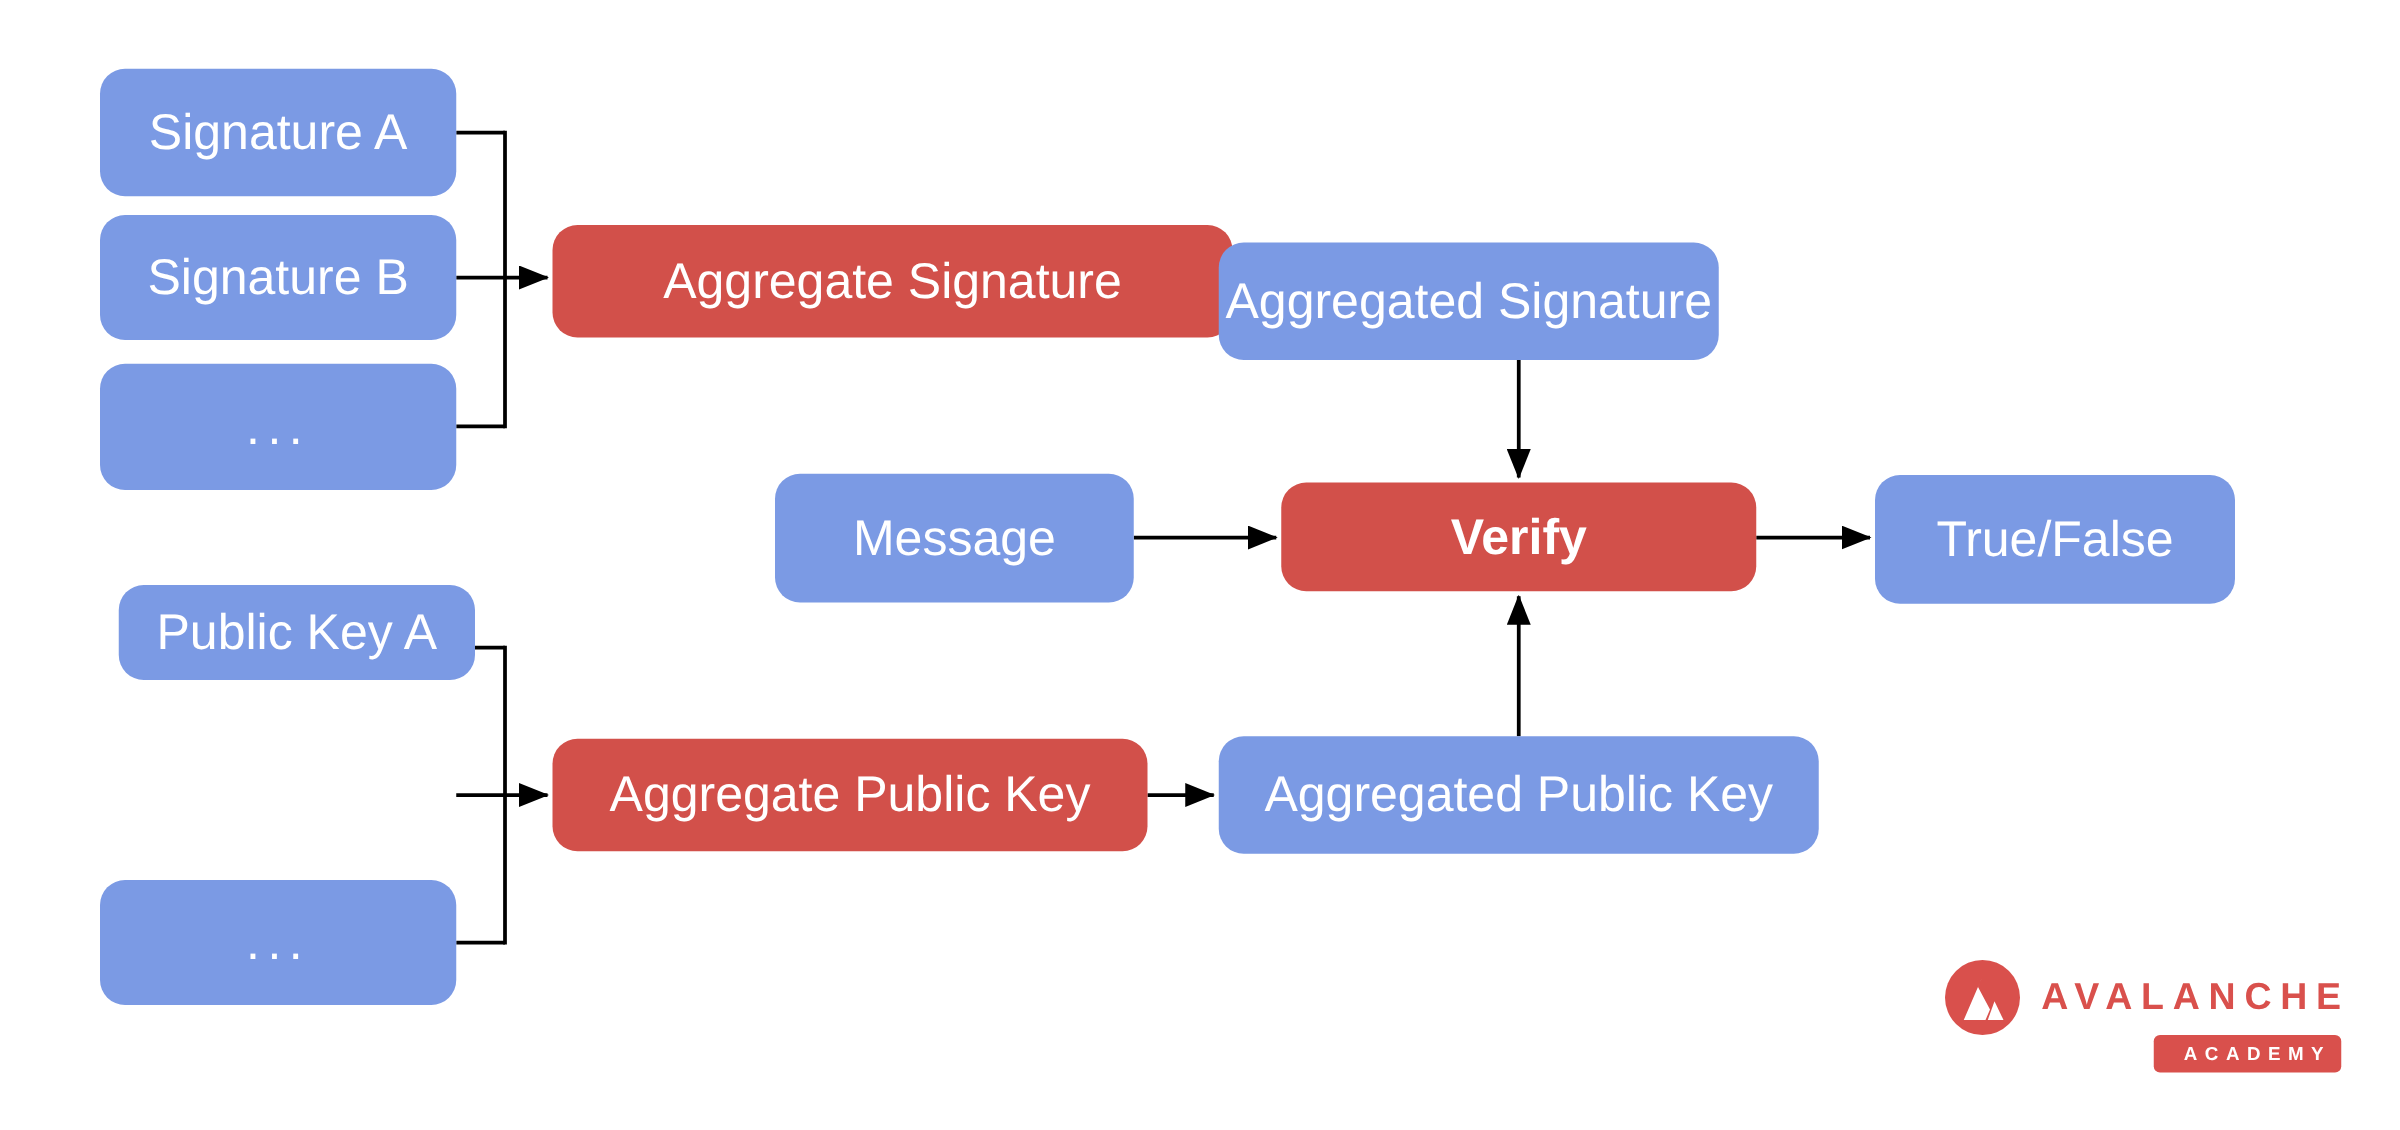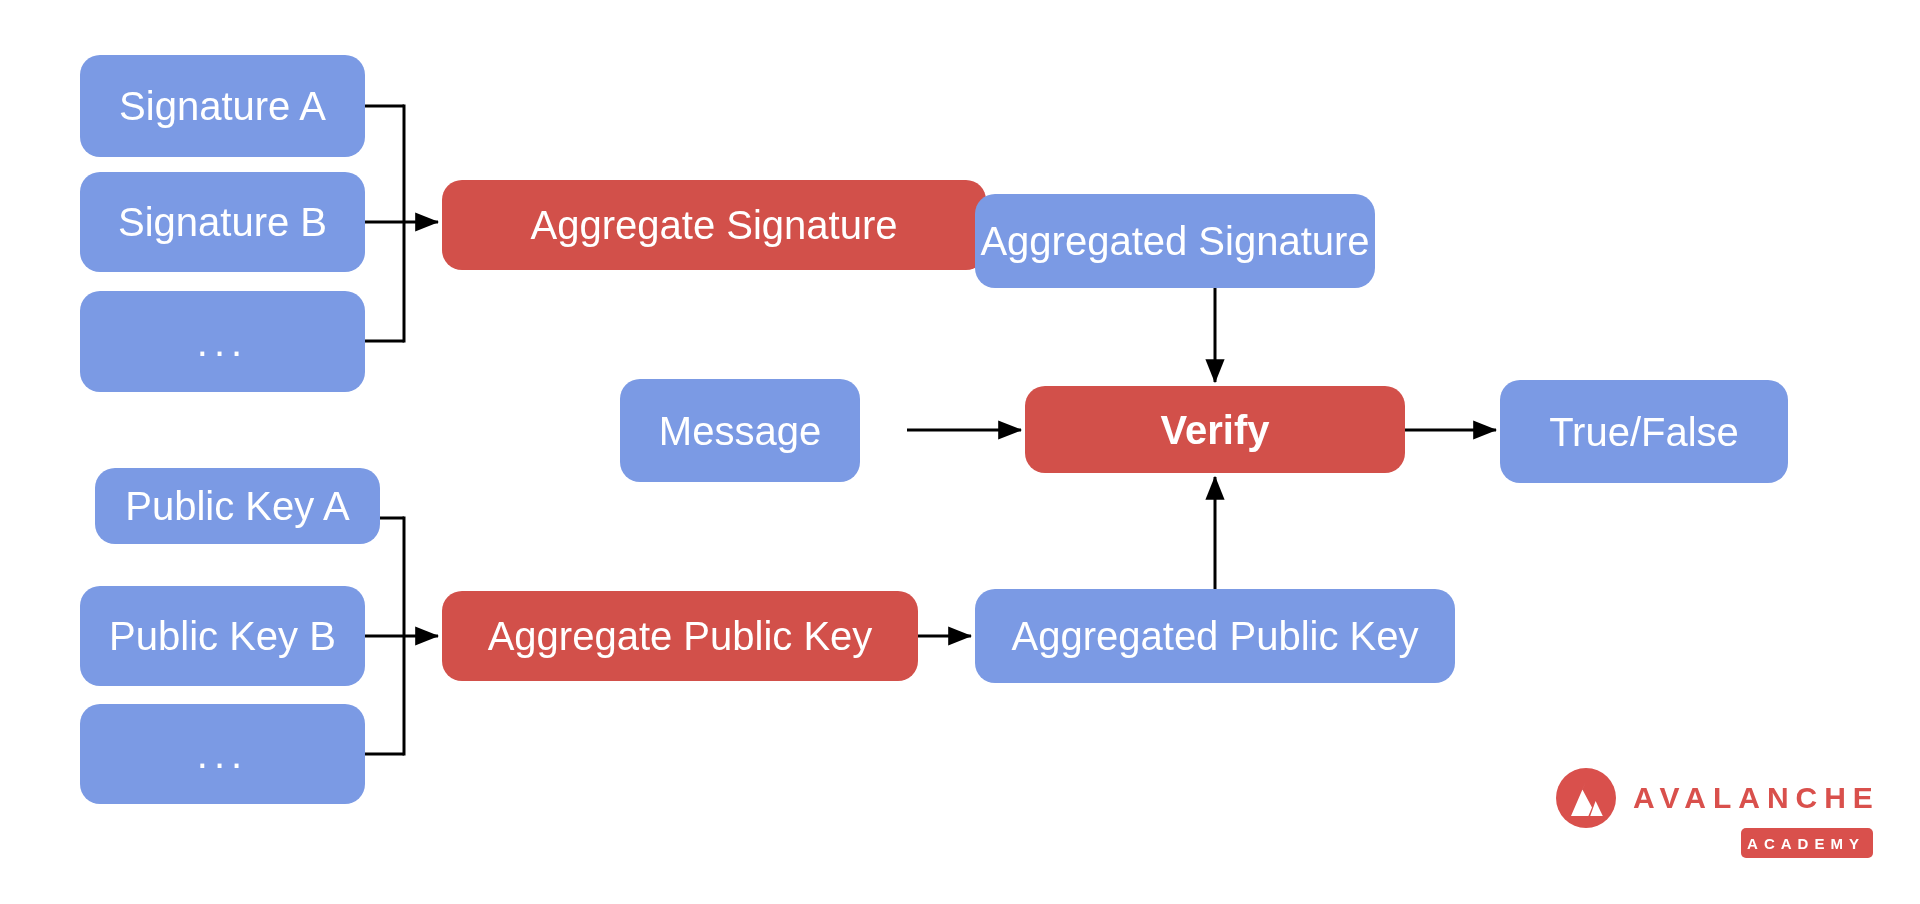--- a/index.html
+++ b/index.html
@@ -65,21 +65,21 @@
     letter-spacing: 7px;
     margin-right: -7px; 
   }
   .logo-badge {
     margin-top: 0px;
     background: var(--logo-red, #d9504c);
     color: var(--badge-text, #ffffff);
     font-size: 15px;
     font-weight: 700;
     letter-spacing: 6px;
-    padding: 7px 8px 6px 6px;
+    padding: 7px 8px 6px 24px;
     border-radius: 5px;
   }
 </style>
 </head>
 <body>
 
 <div class="canvas">
 
   <svg class="connectors" viewBox="0 0 1920 904">
     <defs>
@@ -106,27 +106,26 @@
 
     <path d="M918 636 H971" marker-end="url(#arrowhead)"></path>
     <path d="M1215 589 V477" marker-end="url(#arrowhead)"></path>
   </svg>
 
   <div class="node blue" style="left:80px;top:55px;width:285px;height:102px">Signature A</div>
   <div class="node blue" style="left:80px;top:172px;width:285px;height:100px">Signature B</div>
   <div class="node blue dots" style="left:80px;top:291px;width:285px;height:101px">...</div>
 
   <div class="node blue" style="left:95px;top:468px;width:285px;height:76px">Public Key A</div>
-  <div class="node blue" style="left:80px;top:586px;width:285px;height:100px">Public Key B</div>
   <div class="node blue dots" style="left:80px;top:704px;width:285px;height:100px">...</div>
 
   <div class="node red" style="left:442px;top:180px;width:544px;height:90px">Aggregate Signature</div>
   <div class="node blue" style="left:975px;top:194px;width:400px;height:94px">Aggregated Signature</div>
 
-  <div class="node blue" style="left:620px;top:379px;width:240px;height:103px">Message</div>
+  <div class="node blue" style="left:620px;top:379px;width:287px;height:103px">Message</div>
   <div class="node red bold" style="left:1025px;top:386px;width:380px;height:87px">Verify</div>
   <div class="node red" style="left:442px;top:591px;width:476px;height:90px">Aggregate Public Key</div>
 
   <div class="node blue" style="left:1500px;top:380px;width:288px;height:103px">True/False</div>
   <div class="node blue" style="left:975px;top:589px;width:480px;height:94px">Aggregated Public Key</div>
 
   <div class="logo">
     <svg class="logo-mark" viewBox="0 0 100 100">
       <circle cx="50" cy="50" r="50" fill="var(--logo-red, #d9504c)"></circle>
       <path d="M50 22 L25 80 L54 80 L60 66 L44 36 Z" fill="#ffffff"></path>

